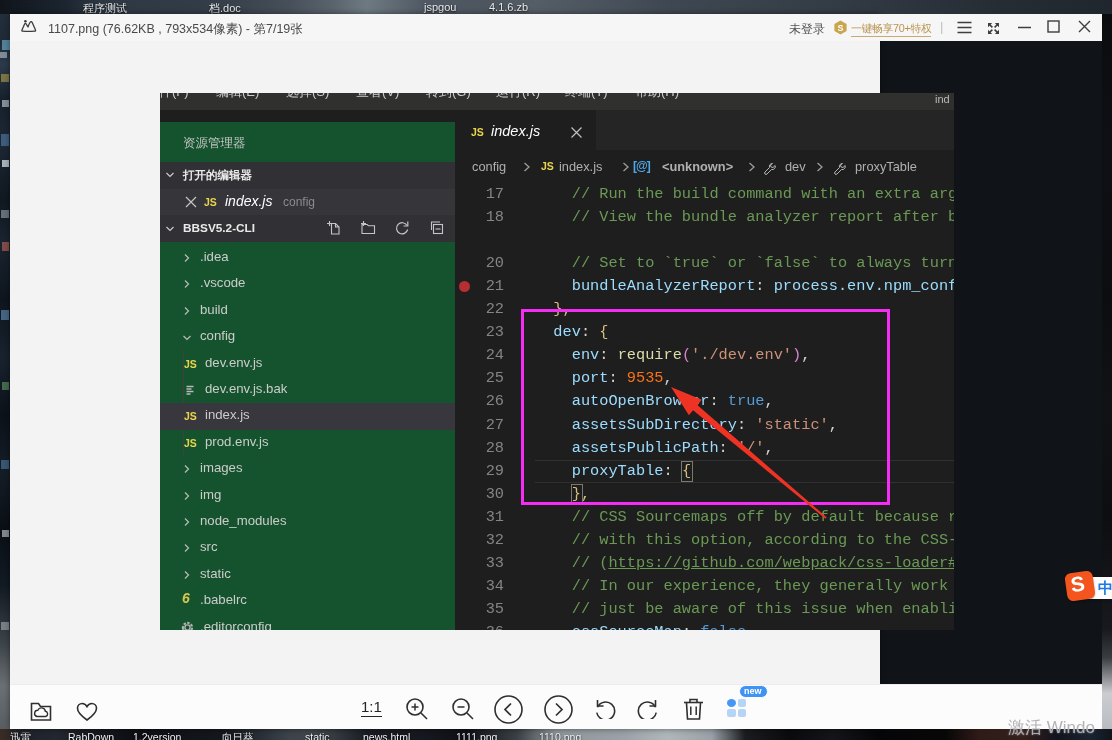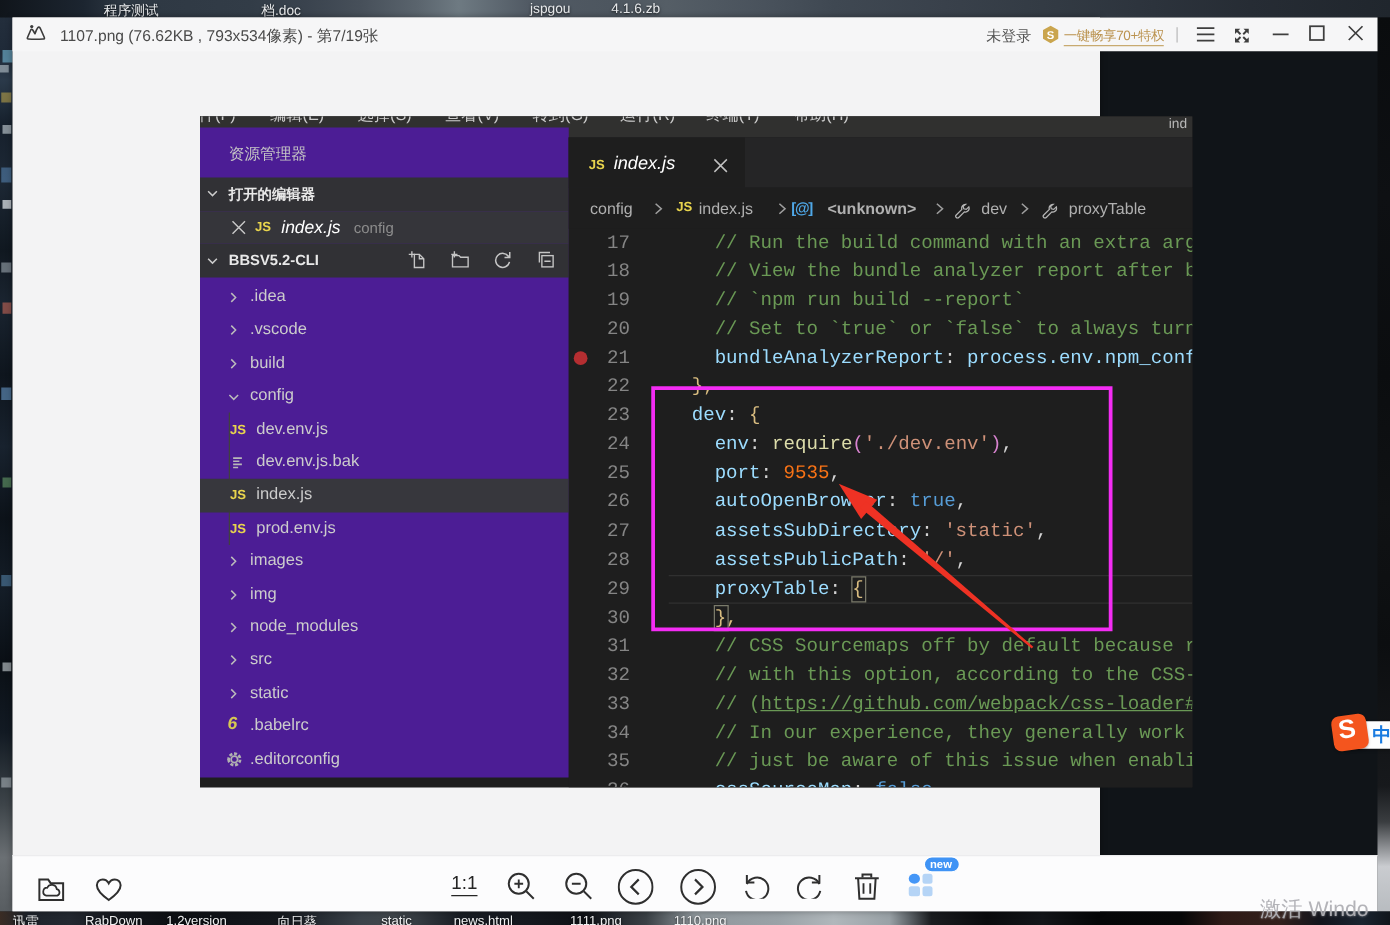--- a/index.html
+++ b/index.html
@@ -22,21 +22,21 @@
   
   #win { left:10px; top:14px; width:870px; height:715px; background:#f3f3f4; box-shadow:0 0 6px rgba(0,0,0,.45); }
   #titlebar { left:0; top:0; width:1092px; height:27px; background:#f6f6f7; }
   #titlebar .title { position:absolute; left:38px; top:7px; font-size:12.5px; color:#4a4a4a; }
   #toolbar { left:0; top:670px; width:1092px; height:45px; background:#fcfcfd; border-top:1px solid #ececee; }
 
   
   #shot { left:150px; top:79px; width:794px; height:537px; background:#1e1e1e; overflow:hidden; }
   #menubar { left:0; top:0; width:794px; height:17px; background:#30302f; overflow:hidden; }
   #menubar span { position:absolute; top:-10px; font-size:13px; color:#cccccc; white-space:nowrap; }
-  #sidebar { left:0; top:9px; width:295px; height:520px; background:#4c1d95; }
+  #sidebar { left:0; top:29px; width:295px; height:520px; background:#14532d; }
   #editor { left:295px; top:17px; width:499px; height:520px; background:#1e1e1e; }
 
   .sechead { position:absolute; left:0; width:295px; height:27px; background:#313135; color:#e9e9e9; }
   .tree-row { position:absolute; left:0; width:295px; height:26.4px; color:#cccccc; font-size:13.2px; }
   .chev { position:absolute; width:10px; height:10px; }
   .js-badge { position:absolute; font-weight:bold; color:#e8d44d; font-size:10.5px; letter-spacing:0; }
 
   
   .cl { position:absolute; left:0; width:499px; height:23.05px; font-family:"Liberation Mono", monospace; font-size:15.3px; line-height:23.05px; white-space:pre; }
   .ln { position:absolute; left:0; width:49px; text-align:right; color:#858585; }
@@ -368,21 +368,20 @@
         <span style="position:absolute; left:400px; top:9px;">proxyTable</span>
       </div>
 
       <div class="abs" id="codearea" style="left:0; top:73px; width:499px; height:447px; overflow:hidden;">
 
         <div class="abs" style="left:80px; top:276.6px; width:419px; height:23px; border-top:1px solid #303030; border-bottom:1px solid #303030;"></div>
 
         <div class="abs" style="left:4px; top:98px; width:11px; height:11px; border-radius:50%; background:#b52e31;"></div>
         <div class="cl" style="top:0px;"><span class="ln">17</span><span class="code"><span class="c-com">    // Run the build command with an extra argument to</span></span></div>
         <div class="cl" style="top:23.05px;"><span class="ln">18</span><span class="code"><span class="c-com">    // View the bundle analyzer report after build finishes:</span></span></div>
-        <div class="cl" style="top:46.1px;"><span class="ln">19</span><span class="code"><span class="c-com">    // `npm run build --report`</span></span></div>
         <div class="cl" style="top:69.15px;"><span class="ln">20</span><span class="code"><span class="c-com">    // Set to `true` or `false` to always turn it on or off</span></span></div>
         <div class="cl" style="top:92.2px;"><span class="ln">21</span><span class="code"><span class="c-key">    bundleAnalyzerReport</span><span class="c-p">: </span><span class="c-key">process.env.npm_config_report</span></span></div>
         <div class="cl" style="top:115.25px;"><span class="ln">22</span><span class="code"><span class="c-brace">  },</span></span></div>
         <div class="cl" style="top:138.3px;"><span class="ln">23</span><span class="code"><span class="c-key">  dev</span><span class="c-p">: </span><span class="c-brace">{</span></span></div>
         <div class="cl" style="top:161.35px;"><span class="ln">24</span><span class="code"><span class="c-key">    env</span><span class="c-p">: </span><span class="c-fn">require</span><span class="c-paren">(</span><span class="c-str">'./dev.env'</span><span class="c-paren">)</span><span class="c-p">,</span></span></div>
         <div class="cl" style="top:184.4px;"><span class="ln">25</span><span class="code"><span class="c-key">    port</span><span class="c-p">: </span><span class="c-num">9535</span><span class="c-p">,</span></span></div>
         <div class="cl" style="top:207.45px;"><span class="ln">26</span><span class="code"><span class="c-key">    autoOpenBrowser</span><span class="c-p">: </span><span class="c-kw">true</span><span class="c-p">,</span></span></div>
         <div class="cl" style="top:230.5px;"><span class="ln">27</span><span class="code"><span class="c-key">    assetsSubDirectory</span><span class="c-p">: </span><span class="c-str">'static'</span><span class="c-p">,</span></span></div>
         <div class="cl" style="top:253.55px;"><span class="ln">28</span><span class="code"><span class="c-key">    assetsPublicPath</span><span class="c-p">: </span><span class="c-str">'/'</span><span class="c-p">,</span></span></div>
         <div class="cl" style="top:276.6px;"><span class="ln">29</span><span class="code"><span class="c-key">    proxyTable</span><span class="c-p">: </span><span class="c-brace">{</span></span></div>

